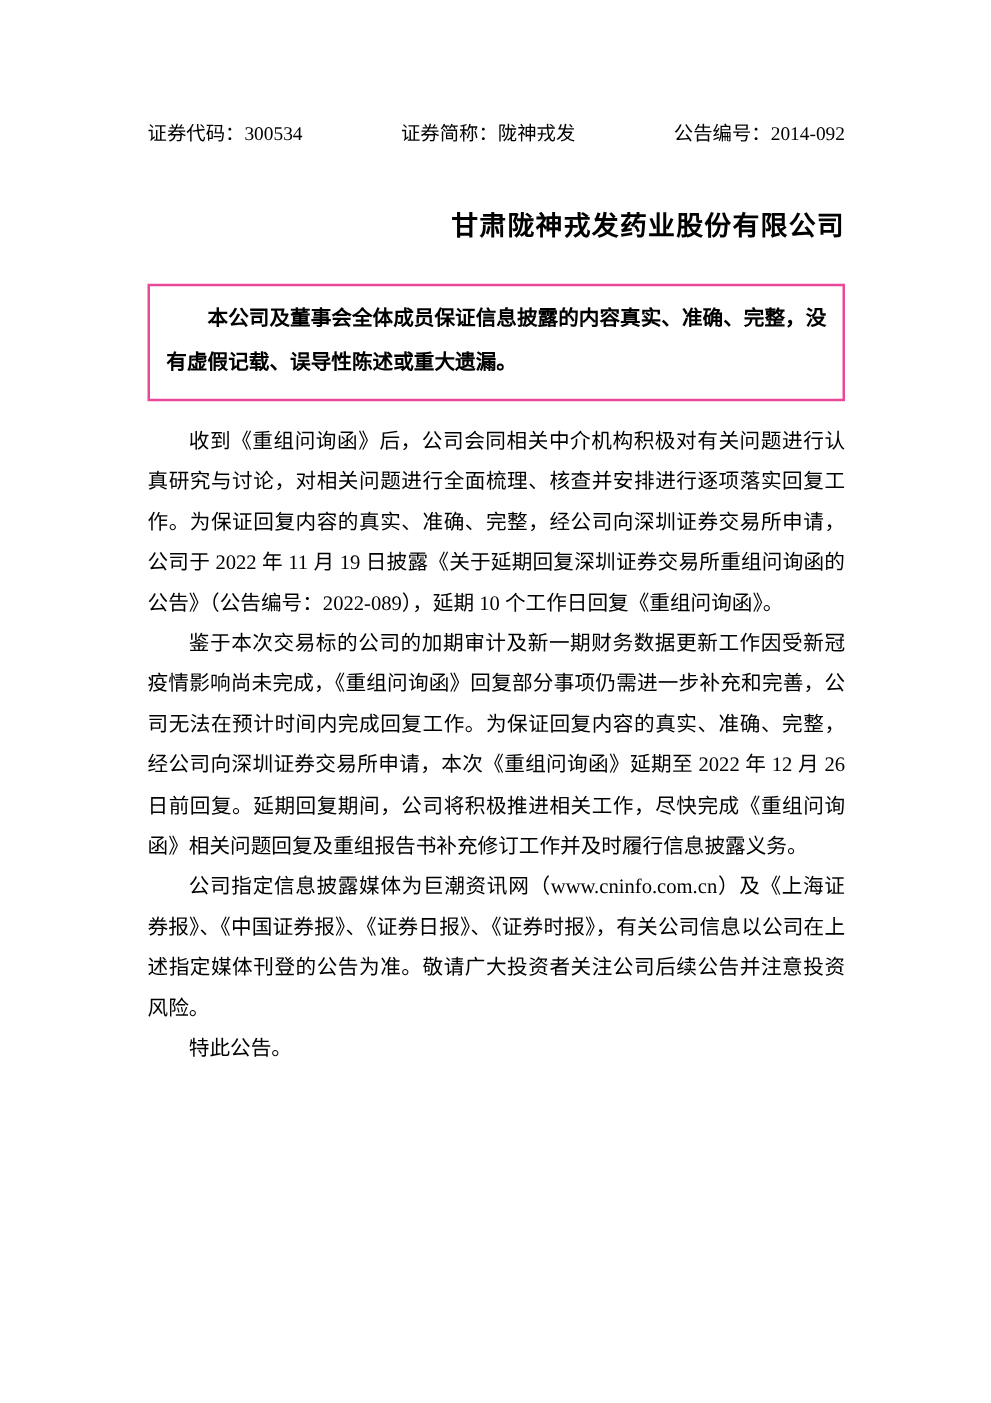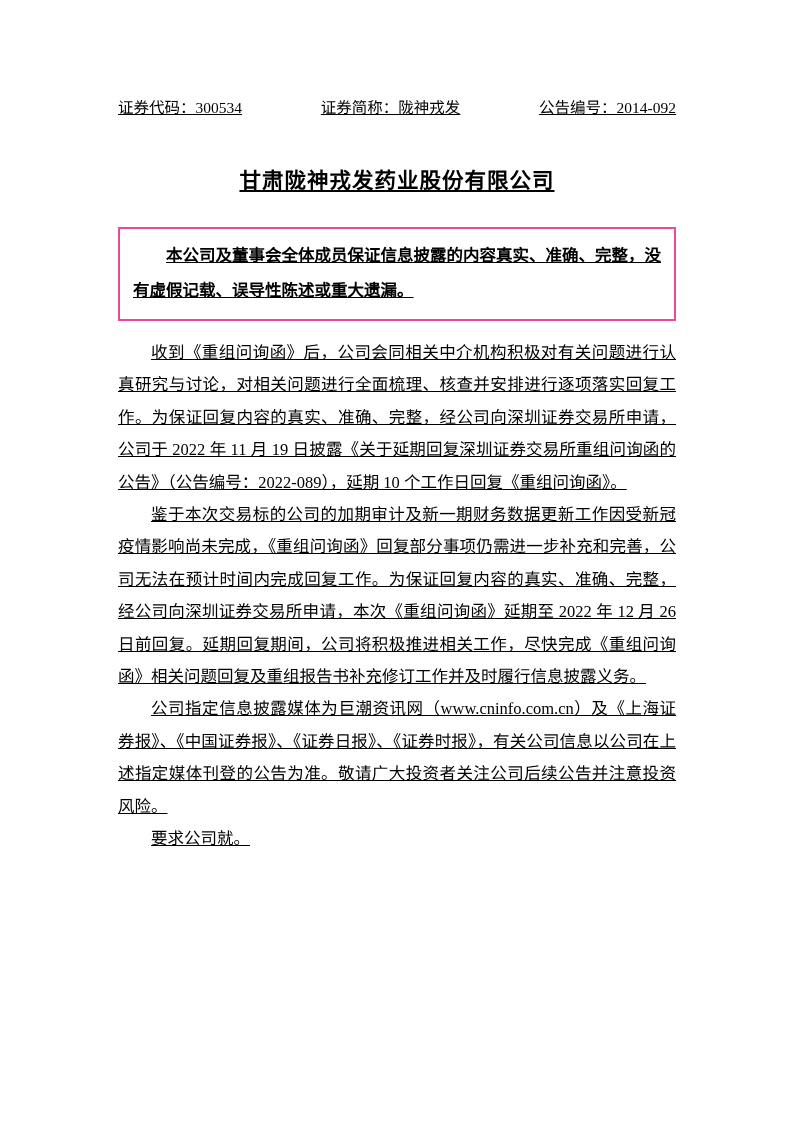--- a/index.html
+++ b/index.html
@@ -9,38 +9,37 @@
     font-family: "Liberation Serif", "DejaVu Serif", serif;
     color: #000000;
   }
   .page {
     position: relative;
     width: 793px;
     height: 1102px;
     margin: 0 auto;
     background: #ffffff;
     overflow: hidden;
-    text-decoration: underline;
   }
   .content {
     padding: 97px 117px 0 118px; 
   }
   
   .doc-header {
     display: flex;
     justify-content: space-between;
     align-items: baseline;
     font-size: 15.5px;
     line-height: 22px;
     white-space: nowrap;
   }
   
   .doc-title {
     margin-top: 43px;
-    text-align: center;
+    text-align: right;
     font-family: "Liberation Sans", "DejaVu Sans", sans-serif;
     font-weight: bold;
     font-size: 21.5px;
     line-height: 38px;
     letter-spacing: 1px;
   }
   
   .disclaimer-box {
     margin-top: 27px;
     border: 2px solid #ec4899;
@@ -84,17 +83,17 @@
     </div>
 
     <div class="disclaimer-box">
       <p>本公司及董事会全体成员保证信息披露的内容真实、准确、完整，没有虚假记载、误导性陈述或重大遗漏。</p>
     </div>
 
     <div class="doc-body">
       <p>收到《重组问询函》后，公司会同相关中介机构积极对有关问题进行认真研究与讨论，对相关问题进行全面梳理、核查并安排进行逐项落实回复工作。为保证回复内容的真实、准确、完整，经公司向深圳证券交易所申请，公司于 2022 年 11 月 19 日披露《关于延期回复深圳证券交易所重组问询函的公告》（公告编号：2022-089），延期 10 个工作日回复《重组问询函》。</p>
       <p>鉴于本次交易标的公司的加期审计及新一期财务数据更新工作因受新冠疫情影响尚未完成，《重组问询函》回复部分事项仍需进一步补充和完善，公司无法在预计时间内完成回复工作。为保证回复内容的真实、准确、完整，经公司向深圳证券交易所申请，本次《重组问询函》延期至 2022 年 12 月 26 日前回复。延期回复期间，公司将积极推进相关工作，尽快完成《重组问询函》相关问题回复及重组报告书补充修订工作并及时履行信息披露义务。</p>
       <p>公司指定信息披露媒体为巨潮资讯网（www.cninfo.com.cn）及《上海证券报》、《中国证券报》、《证券日报》、《证券时报》，有关公司信息以公司在上述指定媒体刊登的公告为准。敬请广大投资者关注公司后续公告并注意投资风险。</p>
-      <p>要求公司就。</p>
+      <p>特此公告。</p>
     </div>
 
   </div>
 </div>
 
 </body></html>

